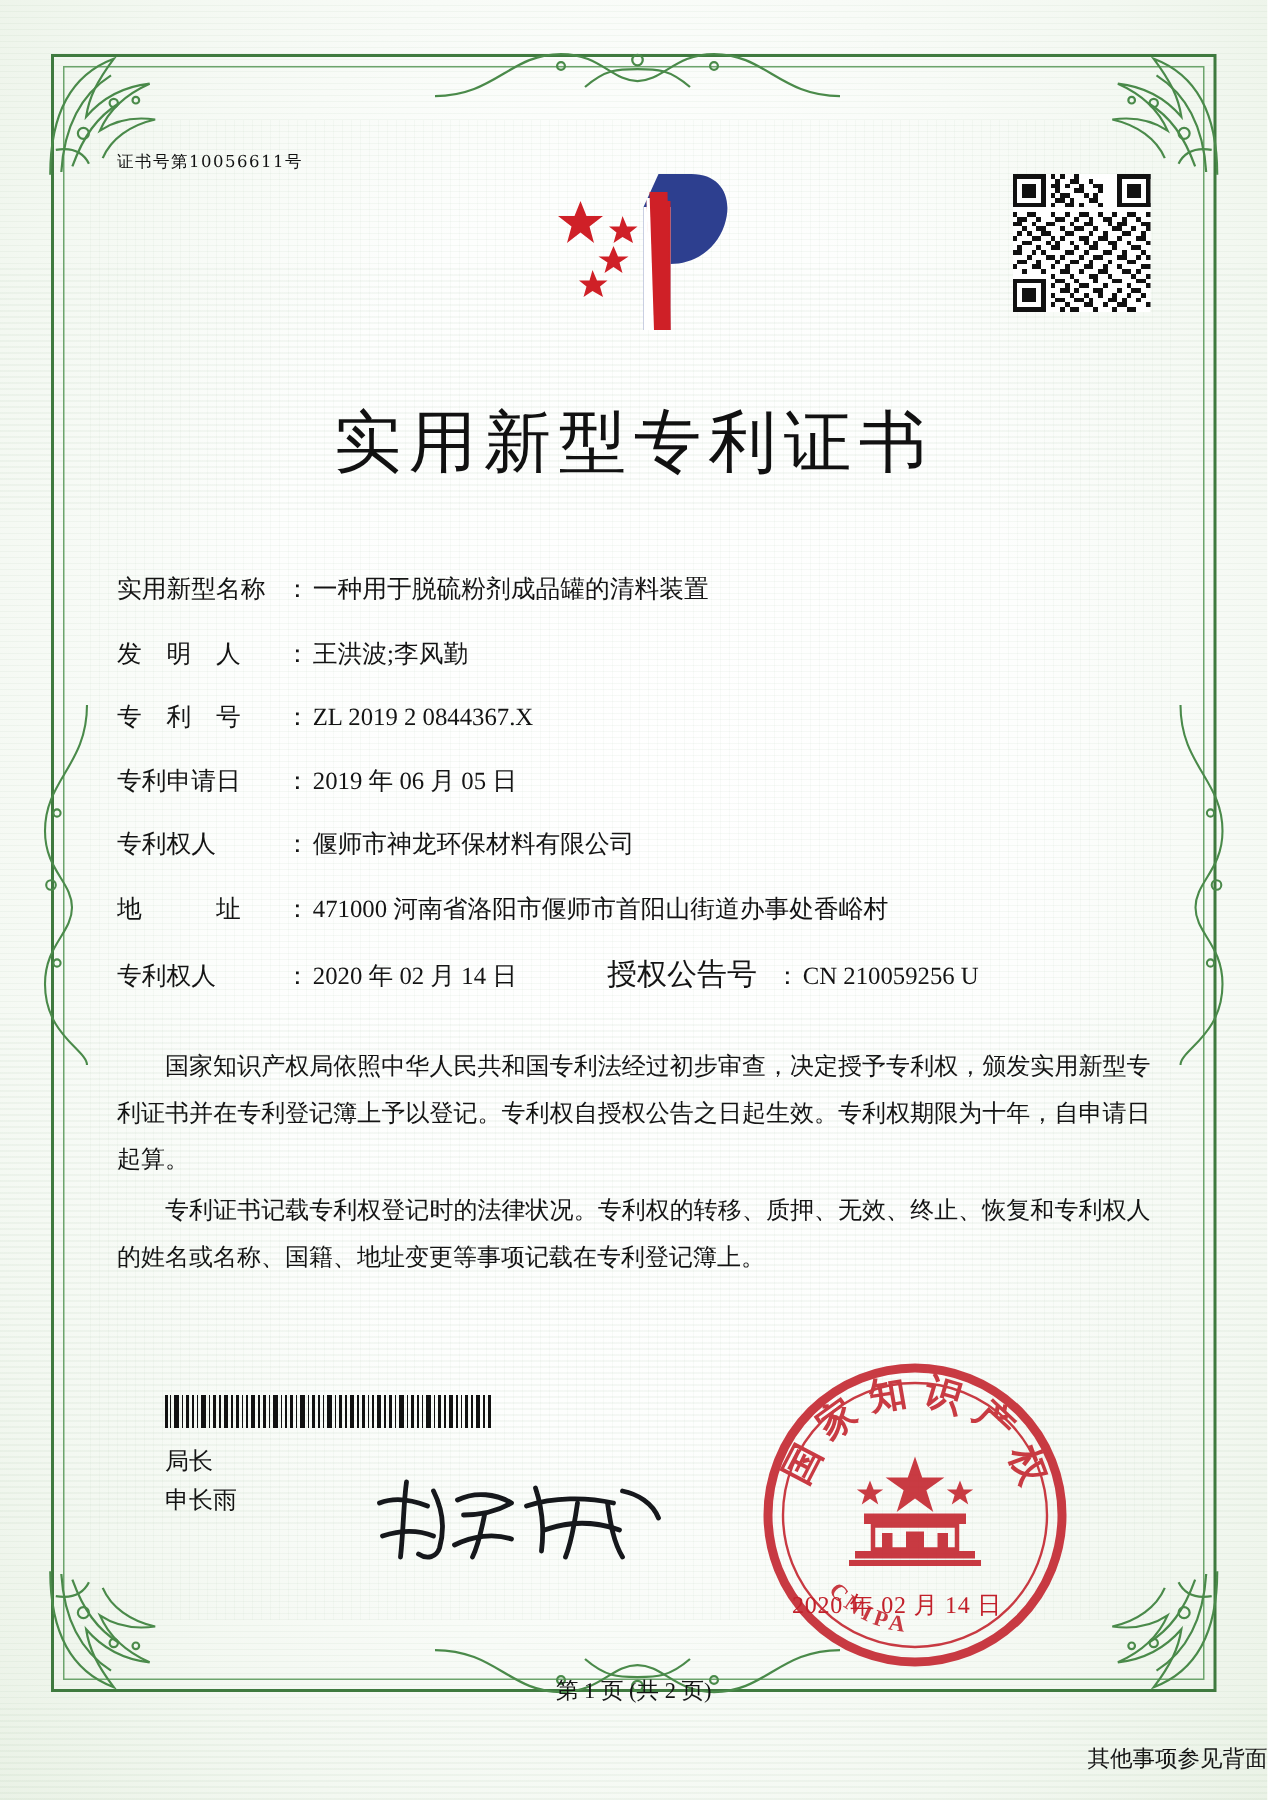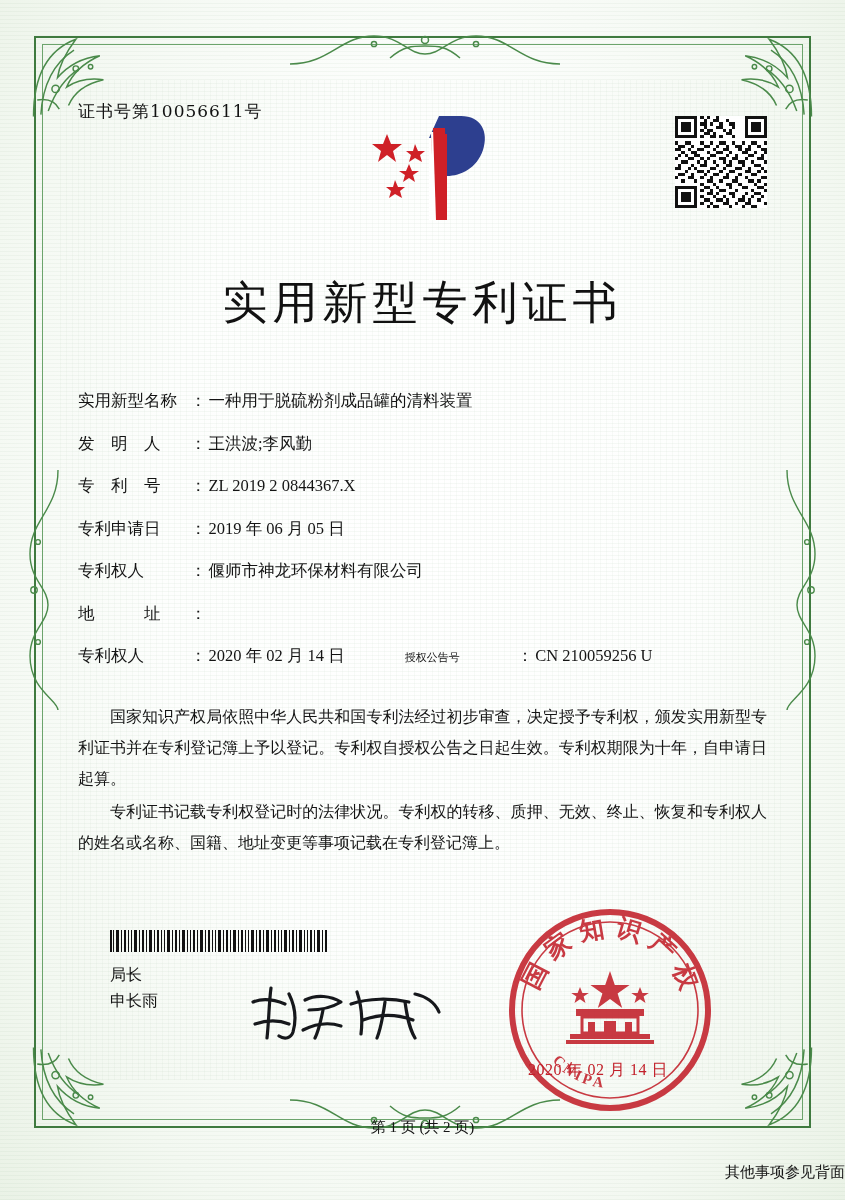--- a/index.html
+++ b/index.html
@@ -90,21 +90,21 @@
 
   
   .content {
     position: absolute;
     left: 78px;
     top: 100px;
     right: 78px;
   }
 
   .cert-no {
-    font-size: 17px;
+    font-size: 11px;
     letter-spacing: 1px;
     color: #111;
     font-family: "DejaVu Serif", serif;
   }
 
   .emblem {
     position: absolute;
     left: 50%;
     top: 108px;
     transform: translateX(-50%);
@@ -156,21 +156,21 @@
     font-size: 16.5px;
     font-family: "Liberation Serif", "DejaVu Serif", serif;
   }
   .field-row.dual .field-value { margin-right: 40px; }
   .sub-label {
     width: 112px;
     flex: 0 0 auto;
     display: flex;
     justify-content: space-between;
     margin-left: 20px;
-    font-size: 11px;
+    font-size: 20px;
   }
 
   .paragraphs {
     margin-top: 36px;
     font-size: 16px;
     line-height: 1.95;
     text-align: justify;
     color: #141414;
   }
   .paragraphs p {
@@ -580,20 +580,21 @@
           </div>
         <div class="field-colon">：</div>
         <div class="field-value">偃师市神龙环保材料有限公司</div>
       </div>
 
       <div class="field-row">
         <div class="field-label">
             <span>地　　　址</span>
           </div>
         <div class="field-colon">：</div>
+        <div class="field-value">471000 河南省洛阳市偃师市首阳山街道办事处香峪村</div>
       </div>
 
       <div class="field-row dual">
         <div class="field-label">
             <span>专利权人</span>
           </div>
         <div class="field-colon">：</div>
         <div class="field-value">2020 年 02 月 14 日</div>
         <div class="sub-label">
             <span>授权公告号</span>

